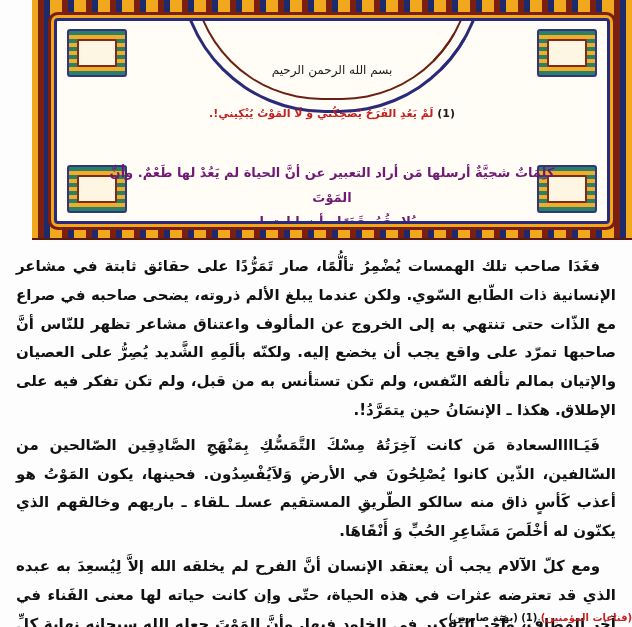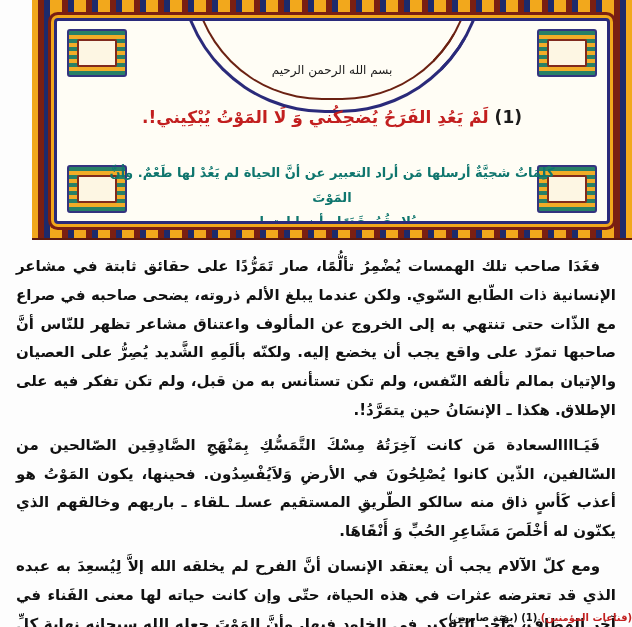--- a/index.html
+++ b/index.html
@@ -70,28 +70,28 @@
 
   .basmala{
     position:absolute;top:42px;left:0;right:0;
     text-align:center;
     font-size:12px;color:#1a1a1a;
     font-family:"DejaVu Sans","Liberation Sans",sans-serif;
   }
   .title{
     position:absolute;top:86px;left:0;right:0;
     text-align:center;
-    font-size:17px;font-weight:bold;color:#c21f1f;
+    font-size:11px;font-weight:bold;color:#c21f1f;
     direction:rtl;
   }
   .title .num{color:#1b1b1b;}
   .subtitle{
     position:absolute;top:140px;left:40px;right:40px;
     text-align:center;
-    font-size:13px;line-height:1.9;color:#0f766e;
+    font-size:13px;line-height:1.9;color:#701a75;
     direction:rtl;font-weight:bold;
   }
 
   
   .body{
     position:absolute;
     top:252px;left:16px;right:16px;bottom:8px;
     direction:rtl;text-align:justify;
     font-size:15px;line-height:1.92;
     color:#111;

